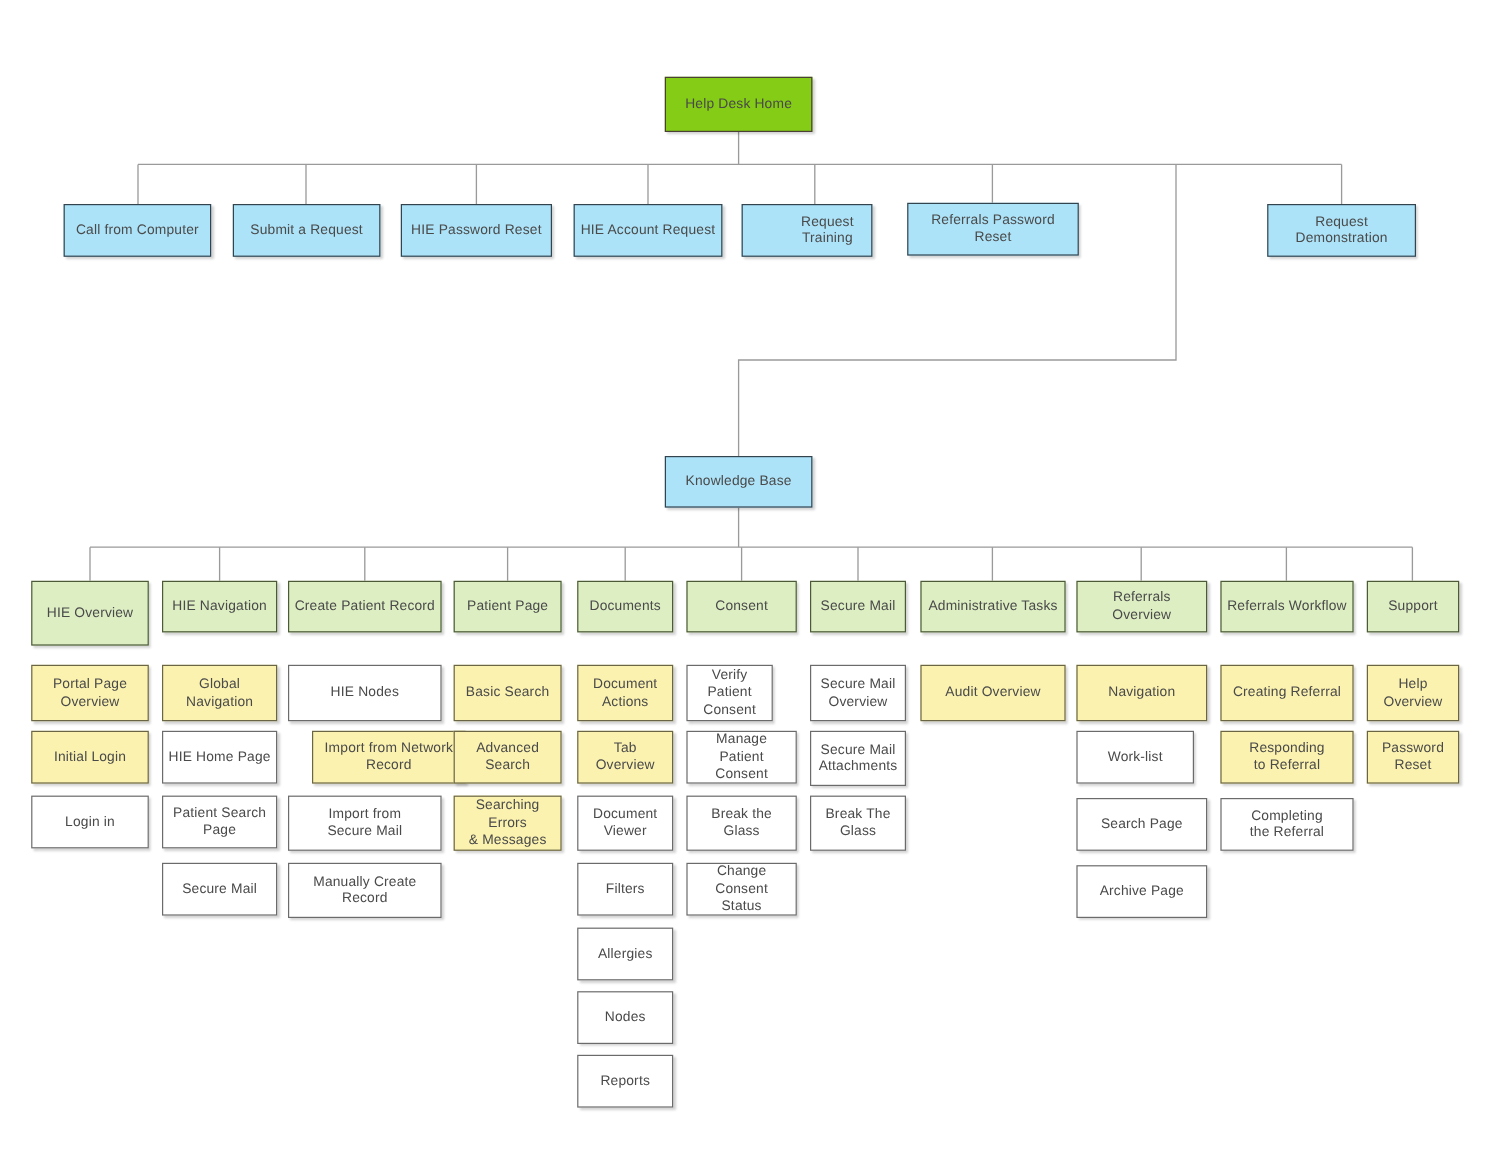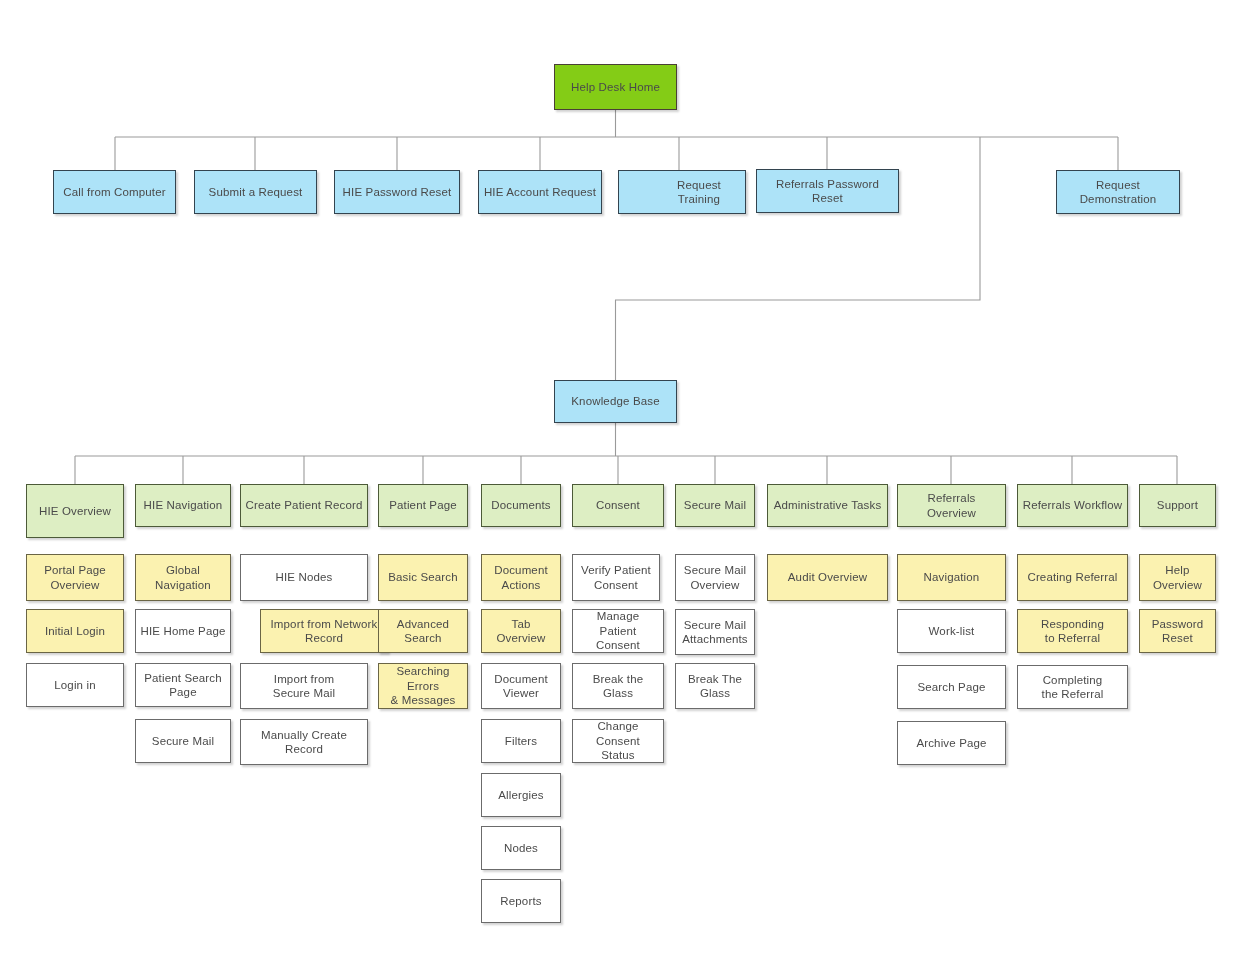--- a/index.html
+++ b/index.html
@@ -72,21 +72,21 @@
     <path d="M 1072 456 L 1072 484" class="link-line"></path>
     <path d="M 1177 456 L 1177 484" class="link-line"></path>
   </svg>
 
 <div id="nodes-layer">
     <div class="node n-orange" style="left: 554px; top: 64px; width: 123px; height: 46px;">Help Desk Home</div>
     <div class="node n-blue" style="left: 53px; top: 170px; width: 123px; height: 44px;">Call from Computer</div>
     <div class="node n-blue" style="left: 194px; top: 170px; width: 123px; height: 44px;">Submit a Request</div>
     <div class="node n-blue" style="left: 334px; top: 170px; width: 126px; height: 44px;">HIE Password Reset</div>
     <div class="node n-blue" style="left: 478px; top: 170px; width: 124px; height: 44px;">HIE Account Request</div>
-    <div class="node n-blue" style="left: 618px; top: 170px; width: 128px; height: 44px; padding-left: 38px;">Request Training</div>
+    <div class="node n-blue" style="left: 618px; top: 170px; width: 109px; height: 44px; padding-left: 38px;">Request Training</div>
     <div class="node n-blue" style="left: 756px; top: 169px; width: 143px; height: 44px;">Referrals Password Reset</div>
     <div class="node n-blue" style="left: 1056px; top: 170px; width: 124px; height: 44px;">Request Demonstration</div>
     <div class="node n-blue" style="left: 554px; top: 380px; width: 123px; height: 43px;">Knowledge Base</div>
     <div class="node n-green" style="left: 26px; top: 484px; width: 98px; height: 54px;">HIE Overview</div>
     <div class="node n-green" style="left: 135px; top: 484px; width: 96px; height: 43px;">HIE Navigation</div>
     <div class="node n-green" style="left: 240px; top: 484px; width: 128px; height: 43px;">Create Patient Record</div>
     <div class="node n-green" style="left: 378px; top: 484px; width: 90px; height: 43px;">Patient Page</div>
     <div class="node n-green" style="left: 481px; top: 484px; width: 80px; height: 43px;">Documents</div>
     <div class="node n-green" style="left: 572px; top: 484px; width: 92px; height: 43px;">Consent</div>
     <div class="node n-green" style="left: 675px; top: 484px; width: 80px; height: 43px;">Secure Mail</div>
@@ -116,36 +116,36 @@
 &amp; Messages</div>
     <div class="node n-yellow" style="left: 481px; top: 554px; width: 80px; height: 47px;">Document
 Actions</div>
     <div class="node n-yellow" style="left: 481px; top: 609px; width: 80px; height: 44px;">Tab Overview</div>
     <div class="node n-white" style="left: 481px; top: 663px; width: 80px; height: 46px;">Document
 Viewer</div>
     <div class="node n-white" style="left: 481px; top: 719px; width: 80px; height: 44px;">Filters</div>
     <div class="node n-white" style="left: 481px; top: 773px; width: 80px; height: 44px;">Allergies</div>
     <div class="node n-white" style="left: 481px; top: 826px; width: 80px; height: 44px;">Nodes</div>
     <div class="node n-white" style="left: 481px; top: 879px; width: 80px; height: 44px;">Reports</div>
-    <div class="node n-white" style="left: 572px; top: 554px; width: 88px; height: 47px;">Verify Patient
+    <div class="node n-white" style="left: 572px; top: 554px; width: 72px; height: 47px;">Verify Patient
 Consent</div>
     <div class="node n-white" style="left: 572px; top: 609px; width: 92px; height: 44px;">Manage Patient
 Consent</div>
     <div class="node n-white" style="left: 572px; top: 663px; width: 92px; height: 46px;">Break the Glass</div>
     <div class="node n-white" style="left: 572px; top: 719px; width: 92px; height: 44px;">Change Consent
 Status</div>
     <div class="node n-white" style="left: 675px; top: 554px; width: 80px; height: 47px;">Secure Mail
 Overview</div>
     <div class="node n-white" style="left: 675px; top: 609px; width: 80px; height: 46px;">Secure Mail
 Attachments</div>
     <div class="node n-white" style="left: 675px; top: 663px; width: 80px; height: 46px;">Break The
 Glass</div>
     <div class="node n-yellow" style="left: 767px; top: 554px; width: 121px; height: 47px;">Audit Overview</div>
     <div class="node n-yellow" style="left: 897px; top: 554px; width: 109px; height: 47px;">Navigation</div>
-    <div class="node n-white" style="left: 897px; top: 609px; width: 109px; height: 44px;">Work-list</div>
+    <div class="node n-white" style="left: 897px; top: 609px; width: 98px; height: 44px;">Work-list</div>
     <div class="node n-white" style="left: 897px; top: 665px; width: 109px; height: 44px;">Search Page</div>
     <div class="node n-white" style="left: 897px; top: 721px; width: 109px; height: 44px;">Archive Page</div>
     <div class="node n-yellow" style="left: 1017px; top: 554px; width: 111px; height: 47px;">Creating Referral</div>
     <div class="node n-yellow" style="left: 1017px; top: 609px; width: 111px; height: 44px;">Responding
 to Referral</div>
     <div class="node n-white" style="left: 1017px; top: 665px; width: 111px; height: 44px;">Completing
 the Referral</div>
     <div class="node n-yellow" style="left: 1139px; top: 554px; width: 77px; height: 47px;">Help
 Overview</div>
     <div class="node n-yellow" style="left: 1139px; top: 609px; width: 77px; height: 44px;">Password

